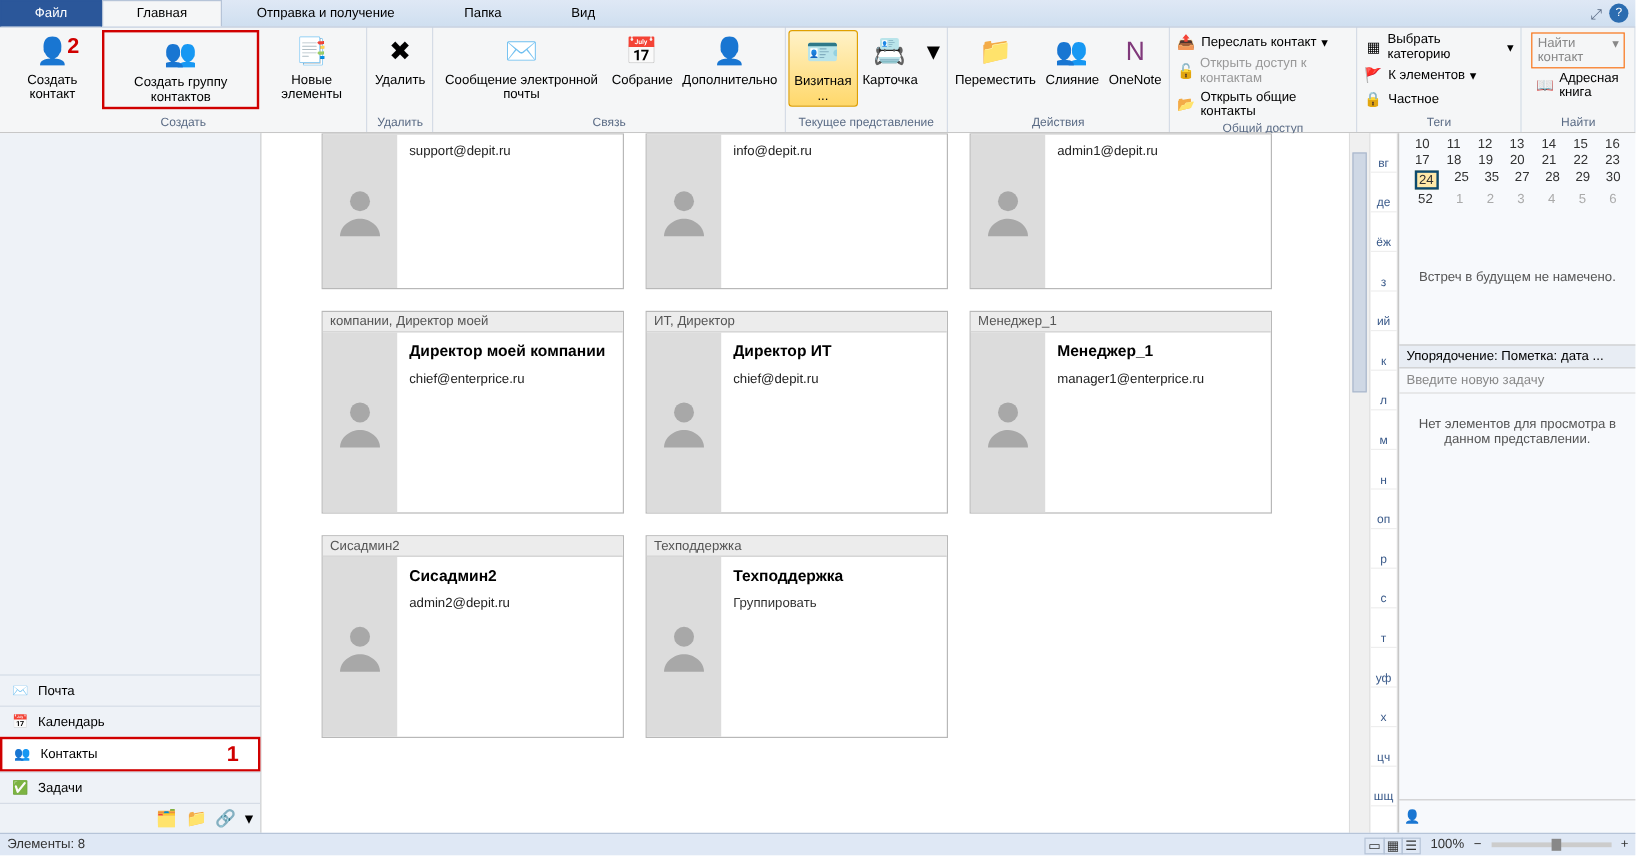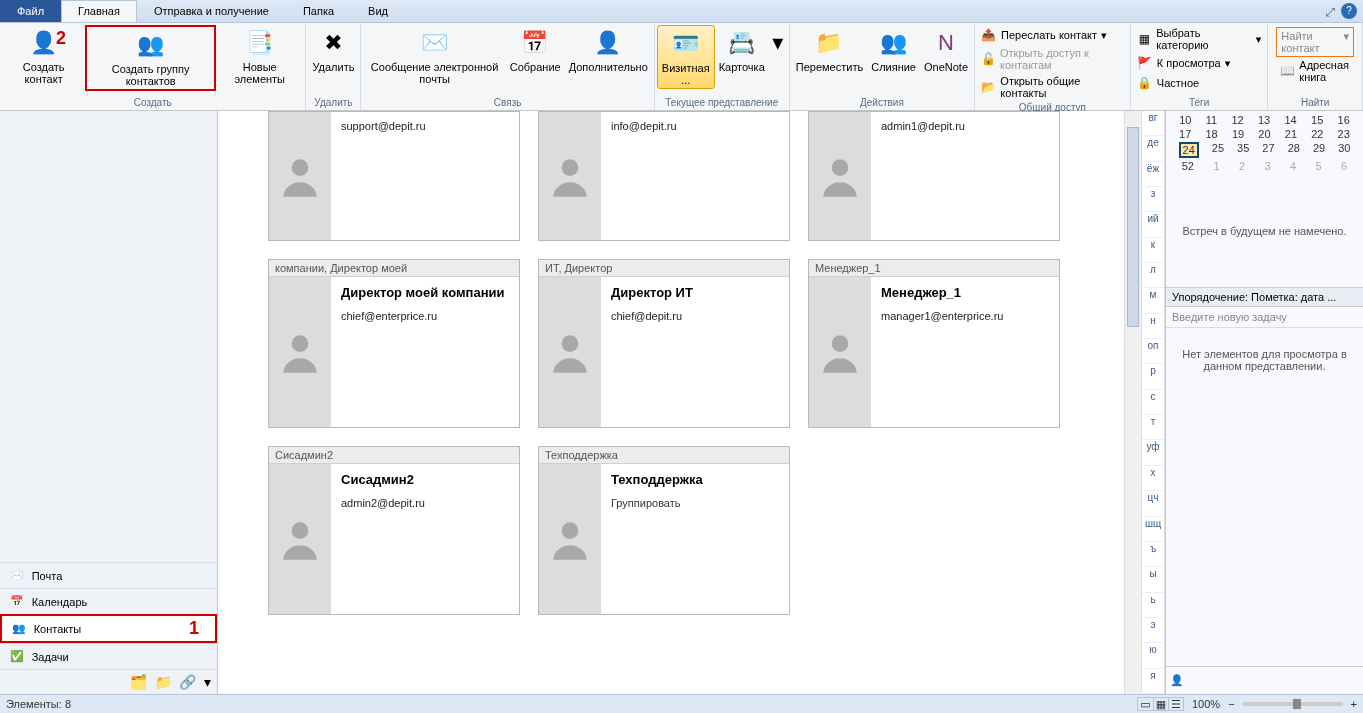--- a/index.html
+++ b/index.html
@@ -1,20 +1,20 @@
 <!DOCTYPE html>
 <html><head>
 <meta charset="utf-8">
 <style>
 * { box-sizing: border-box; margin: 0; padding: 0; font-family: "Segoe UI", Tahoma, sans-serif; font-size: 11px; }
 body { width: 1363px; height: 713px; background: #fff; overflow: hidden; position: relative; }
 
 
 .tabs { height: 23px; background: linear-gradient(#dfe8f5,#cfdff0); display: flex; align-items: flex-end; border-bottom: 1px solid #b6c4d8; position:relative;}
-.tab { padding: 4px 16px; border: 1px solid transparent; border-bottom: none; height: 22px; cursor:pointer; }
+.tab { padding: 4px 28px; border: 1px solid transparent; border-bottom: none; height: 22px; cursor:pointer; }
 .tab.file { background: #2b579a; color: #fff; border-color:#2b579a;}
 .tab.active { background: #f5f6f7; border-color: #b6c4d8; }
 .help-icon { position:absolute; right:6px; top:3px; width:16px; height:16px; border-radius:50%; background:#2b6cb0; color:#fff; text-align:center; line-height:16px; font-size:10px;}
 .min-icon { position:absolute; right:28px; top:5px; color:#5a6b85; font-size:12px;}
 
 
 .ribbon { height: 88px; background: #f5f6f7; border-bottom: 1px solid #c7c7c7; display: flex; }
 .group { border-right: 1px solid #d5dce6; display:flex; flex-direction:column; justify-content:space-between; padding-top:2px;}
 .group-body { display:flex; align-items:flex-start; padding:0 2px; flex:1;}
 .group-label { text-align:center; font-size:10px; color:#5a6b85; padding:1px 0 2px; }
@@ -46,21 +46,21 @@
 .card-body { display:flex; height:150px;}
 .card-img { width:62px; background:#dcdcdc; display:flex; align-items:center; justify-content:center; }
 .card-img svg { width:50px; height:50px; fill:#a8a8a8;}
 .card-info { padding:8px 10px; flex:1;}
 .card-name { font-weight:bold; font-size:13px; margin-bottom:10px;}
 .card-email { font-size:11px; color:#222;}
 .card-sub { font-size:11px; color:#333; }
 .card.short .card-body{ height:128px;}
 
 .alpha-index { width:24px; display:flex; flex-direction:column; border-left:1px solid #ddd; border-right:1px solid #ddd;}
-.alpha-index div { flex:1; text-align:center; font-size:10px; color:#3a5a8a; border-bottom:1px solid #eee; cursor:pointer; padding:1px 0;}
+.alpha-index div { flex:1; text-align:center; font-size:10px; color:#3a5a8a; border-bottom:1px solid #eee; cursor:pointer; padding:1px 0;margin-top:19px;}
 
 .rightpane { width:198px; background:#f7f9fc; border-left:1px solid #c7c7c7; display:flex; flex-direction:column;}
 .calendar { padding:2px 6px; }
 .cal-row { display:flex; justify-content:space-around; font-size:10px; color:#333; padding:1px 0;}
 .cal-row .today { border:2px solid #0c4a6e; background:#ffe9a8; padding:0 2px;}
 .cal-row .other { color:#aaa;}
 .no-meetings { text-align:center; color:#555; padding:50px 10px; font-size:11px;}
 .task-header { background:#e8edf4; border-top:1px solid #ccc; border-bottom:1px solid #ccc; padding:3px 6px; font-size:10px; display:flex; justify-content:space-between;}
 .task-input { padding:4px 6px; color:#888; border-bottom:1px solid #ddd;}
 .no-items { text-align:center; color:#555; padding:20px 10px; font-size:11px;}
@@ -195,21 +195,21 @@
   <div class="group" style="width:150px">
     <div class="group-body">
         <div class="vcol" style="width:100%">
       <div class="btn-sm">
             <div class="ico">▦</div>
             <span>Выбрать категорию</span>
             <span>▾</span>
           </div>
       <div class="btn-sm">
             <div class="ico" style="color:#d00">🚩</div>
-            <span>К просмотра</span>
+            <span>К элементов</span>
             <span>▾</span>
           </div>
       <div class="btn-sm">
             <div class="ico">🔒</div>
             <span>Частное</span>
           </div>
     </div>
       </div>
     <div class="group-label">Теги</div>
   </div>

